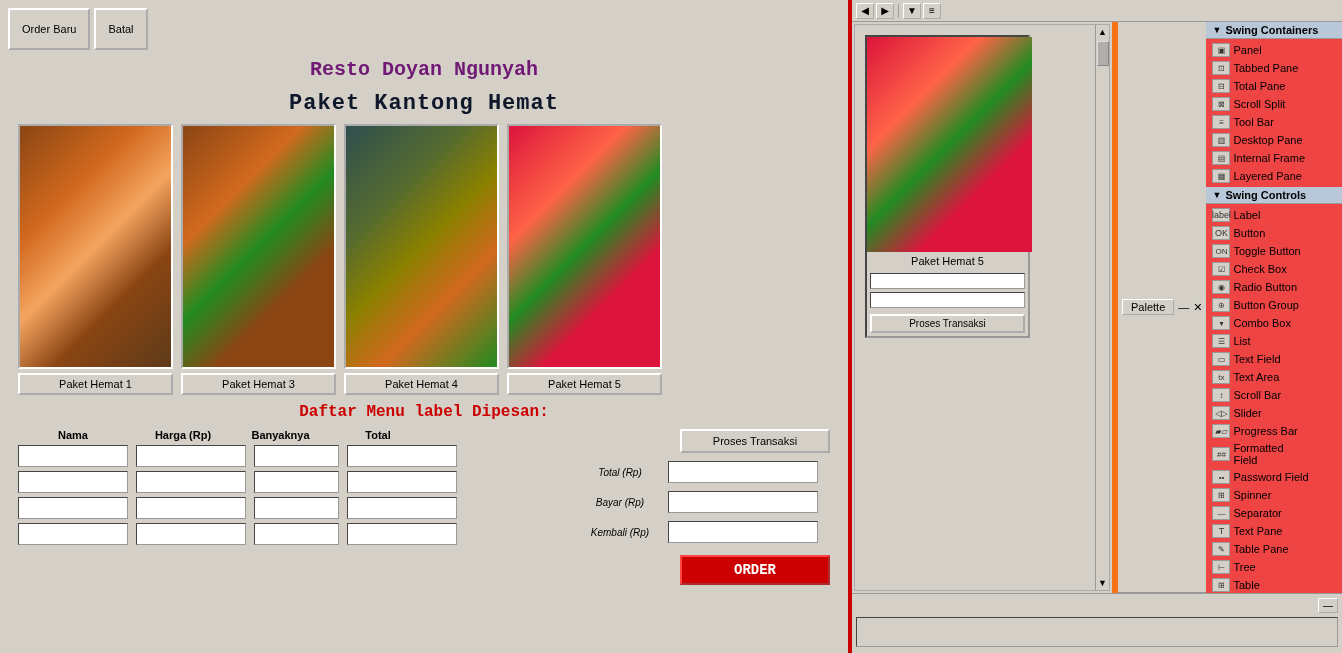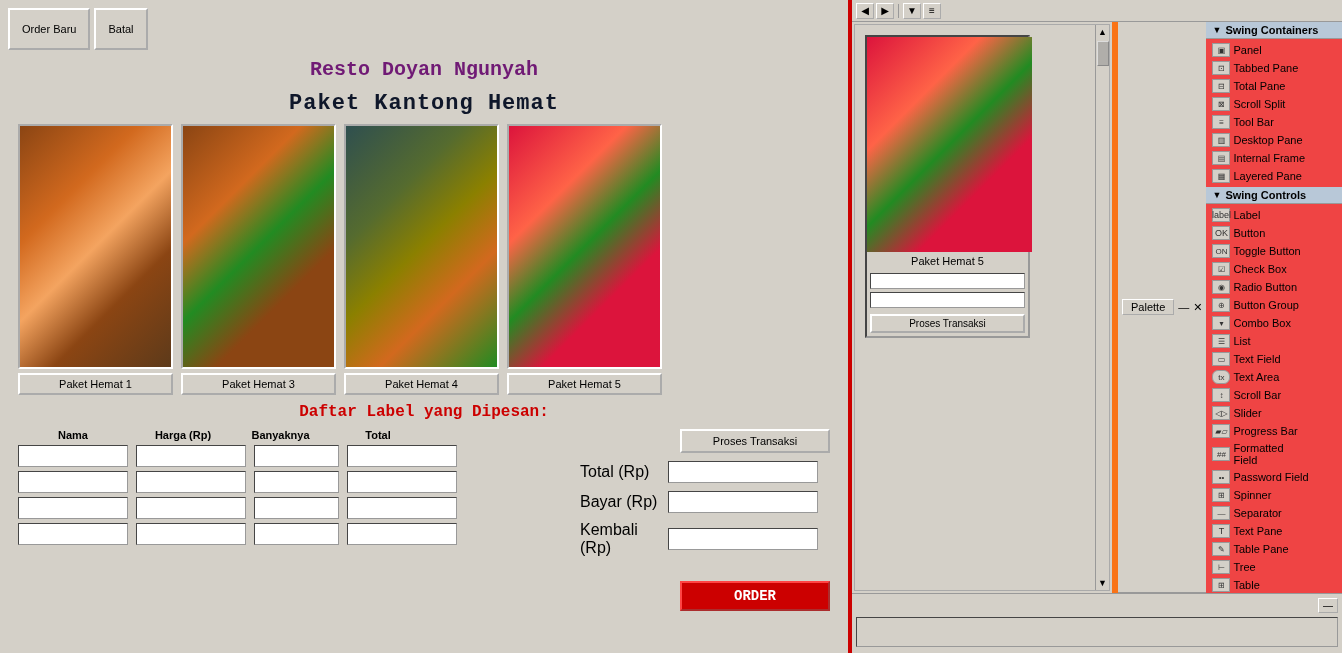--- a/index.html
+++ b/index.html
@@ -134,21 +134,21 @@
       background: #d4d0c8;
       border: 2px outset #ffffff;
       padding: 4px 12px;
       font-size: 11px;
       cursor: pointer;
       align-self: flex-end;
       width: 150px;
     }
     
     .calc-row { display: flex; align-items: center; gap: 8px; }
-    .calc-label { font-size: 16px; width: 80px; text-align: left; }
+    .calc-label { font-size: 10px; width: 80px; text-align: center; font-style: italic; }
     .calc-input {
       width: 150px;
       height: 22px;
       border: 1px inset #999;
       background: white;
     }
     
     .hitung-btn {
       background: #d4d0c8;
       border: 2px outset #ffffff;
@@ -308,21 +308,21 @@
 
       <div class="package-card">
         <div class="food-image-box">
           <div class="food-image-placeholder food-img-5"></div>
         </div>
         <button class="package-btn">Paket Hemat 5</button>
       </div>
     </div>
 
     <div class="order-section">
-      <div class="section-title">Daftar Label yang Dipesan:</div>
+      <div class="section-title">Daftar Menu label Dipesan:</div>
 
       <div class="order-layout">
 
         <div class="order-table-area">
 
           <div class="table-headers">
             <div class="table-header col-nama">Nama</div>
             <div class="table-header col-harga">Harga (Rp)</div>
             <div class="table-header col-banyak">Banyaknya</div>
             <div class="table-header col-total">Total</div>
@@ -367,21 +367,21 @@
             <span class="calc-label">Bayar (Rp)</span>
             <input type="text" class="calc-input" style="">
           </div>
 
 
           <div class="calc-row">
             <span class="calc-label">Kembali (Rp)</span>
             <input type="text" class="calc-input" style="">
           </div>
 
-          <div style="display:flex; justify-content:flex-end; margin-top:16px;">
+          <div style="display:flex; justify-content:flex-end; margin-top:4px;">
             <button class="order-btn">ORDER</button>
           </div>
         </div>
       </div>
     </div>
   </div>
 
   <div class="divider-line"></div>
 
   <div class="right-panel">
@@ -506,21 +506,21 @@
             </div>
             <div class="palette-item">
               <div class="item-icon">☰</div>
               <span>List</span>
             </div>
             <div class="palette-item">
               <div class="item-icon" style="font-size:8px;">▭</div>
               <span>Text Field</span>
             </div>
             <div class="palette-item">
-              <div class="item-icon" style="font-size:8px;border-radius:6px;">tx</div>
+              <div class="item-icon" style="font-size:8px;">tx</div>
               <span>Text Area</span>
             </div>
             <div class="palette-item">
               <div class="item-icon">↕</div>
               <span>Scroll Bar</span>
             </div>
             <div class="palette-item">
               <div class="item-icon" style="font-size:8px;">◁▷</div>
               <span>Slider</span>
             </div>

